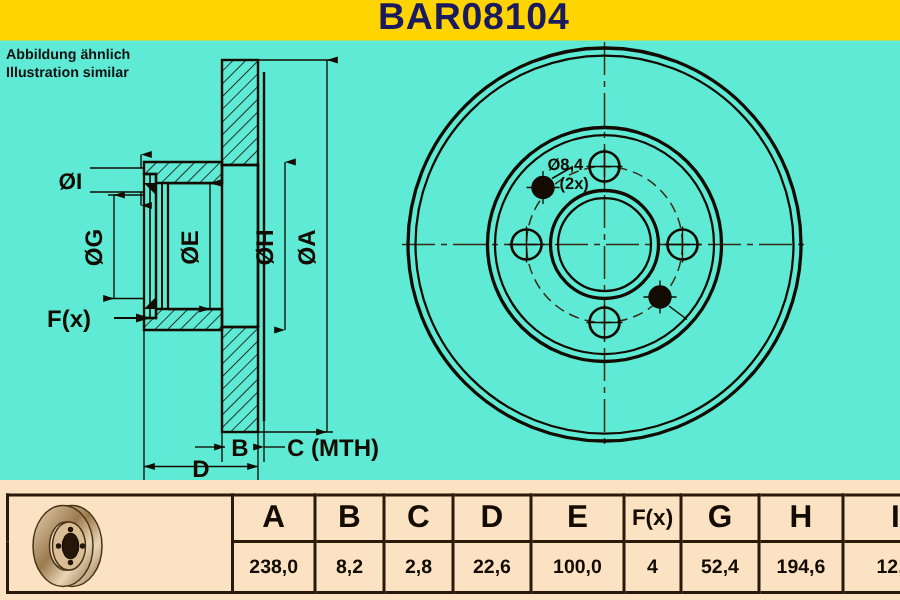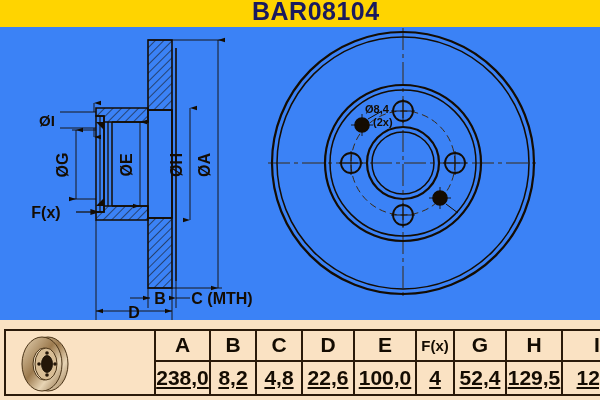--- a/index.html
+++ b/index.html
@@ -6,21 +6,21 @@
   html, body {
     margin: 0; padding: 0;
     width: 600px; height: 400px;
     overflow: hidden;
     background: #fae2c3;
     font-family: "Liberation Sans", sans-serif;
   }
   #root {
     position: relative;
     width: 600px; height: 320px;
-    background: #3b82f6;
+    background: #5eead4;
   }
   
   #header-band {
     position: absolute; left: 0; top: 0;
     width: 600px; height: 27px;
     background: #ffd400;
   }
   #part-title {
     position: absolute;
     left: 252px; top: -2px;
@@ -62,38 +62,41 @@
     vertical-align: middle;
     color: #140c02;
     padding: 0;
   }
   #spec-table th {
     font-size: 21px;
     font-weight: bold;
     height: 30px;
   }
   #spec-table td.val {
-    font-size: 21px;
+    font-size: 13px;
     font-weight: bold;
     height: 33px;
-    text-decoration: underline;
   }
   #spec-table th.fx { font-size: 15px; }
   .thumb-cell { border: 2px solid #2a1a0a; position: relative; }
   #thumb-svg { display: block; }
   .lbl { font-family: "Liberation Sans", sans-serif; font-weight: bold; fill: #140c02; }
 </style>
 </head>
 <body>
 
 <div id="root">
 
   <div id="header-band"></div>
   <div id="part-title">BAR08104</div>
 
+  <div id="disclaimer">
+    <div>Abbildung ähnlich</div>
+    <div>Illustration similar</div>
+  </div>
 
   <svg id="drawing" viewBox="0 0 600 330">
     <defs>
       <pattern id="hatch" patternUnits="userSpaceOnUse" width="6" height="6" patternTransform="rotate(45)">
         <line x1="0" y1="0" x2="0" y2="6" stroke="#140c02" stroke-width="1.1"></line>
       </pattern>
       <marker id="arrU" markerWidth="8" markerHeight="9" refX="4" refY="8" orient="auto">
         <polygon points="4,8 1.4,0 6.6,0" fill="#140c02"></polygon>
       </marker>
       <marker id="arrD" markerWidth="8" markerHeight="9" refX="4" refY="1" orient="auto">
@@ -296,24 +299,24 @@
       <th style="width: 52px;">D</th>
       <th style="width: 62px;">E</th>
       <th class="fx" style="width: 38px;">F(x)</th>
       <th style="width: 52px;">G</th>
       <th style="width: 56px;">H</th>
       <th style="width: 70px;">I</th>
     </tr>
     <tr>
       <td class="val">238,0</td>
       <td class="val">8,2</td>
-      <td class="val">4,8</td>
+      <td class="val">2,8</td>
       <td class="val">22,6</td>
       <td class="val">100,0</td>
       <td class="val">4</td>
       <td class="val">52,4</td>
-      <td class="val">129,5</td>
+      <td class="val">194,6</td>
       <td class="val">12,8</td>
     </tr>
   </tbody>
     </table>
 
 </div>
 
 </body></html>

